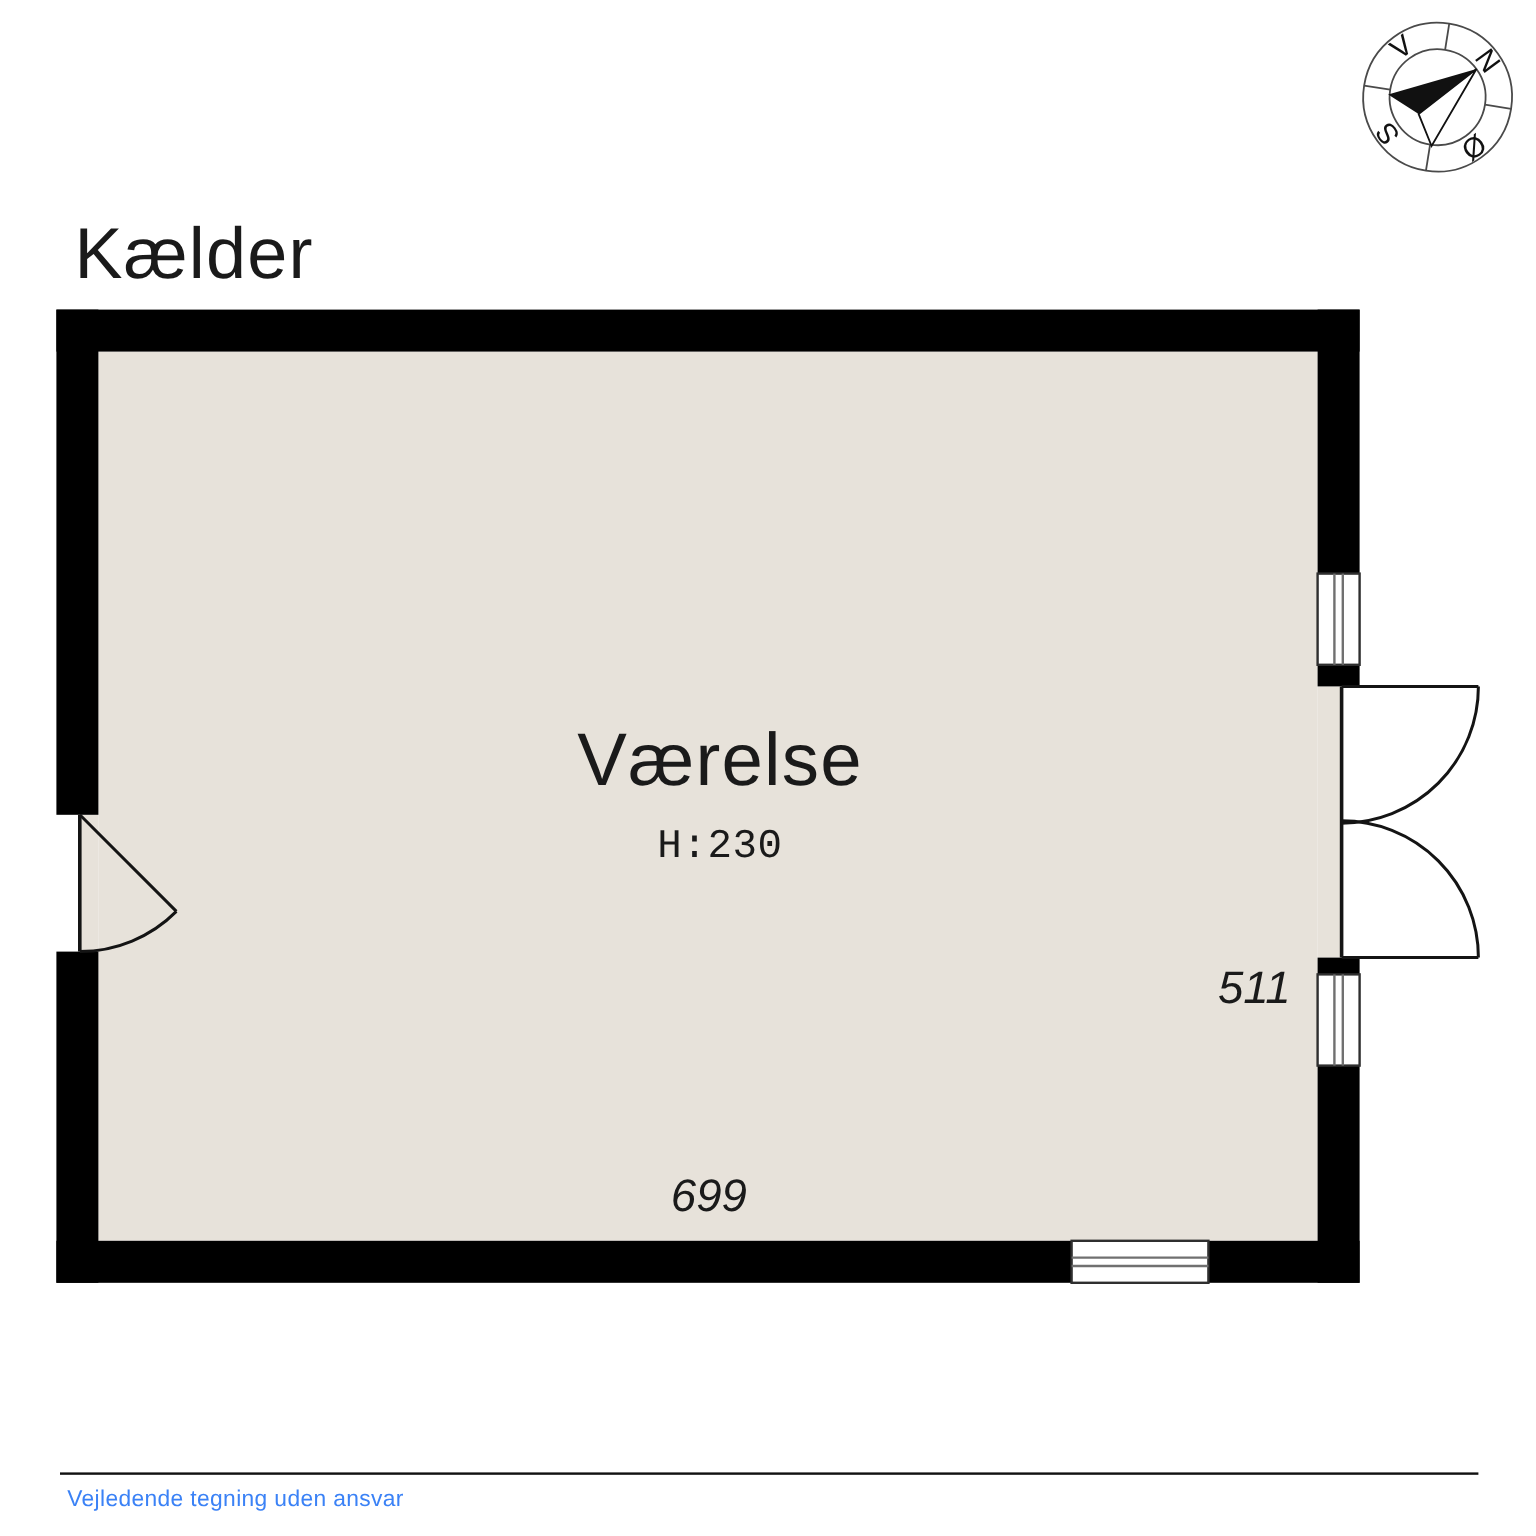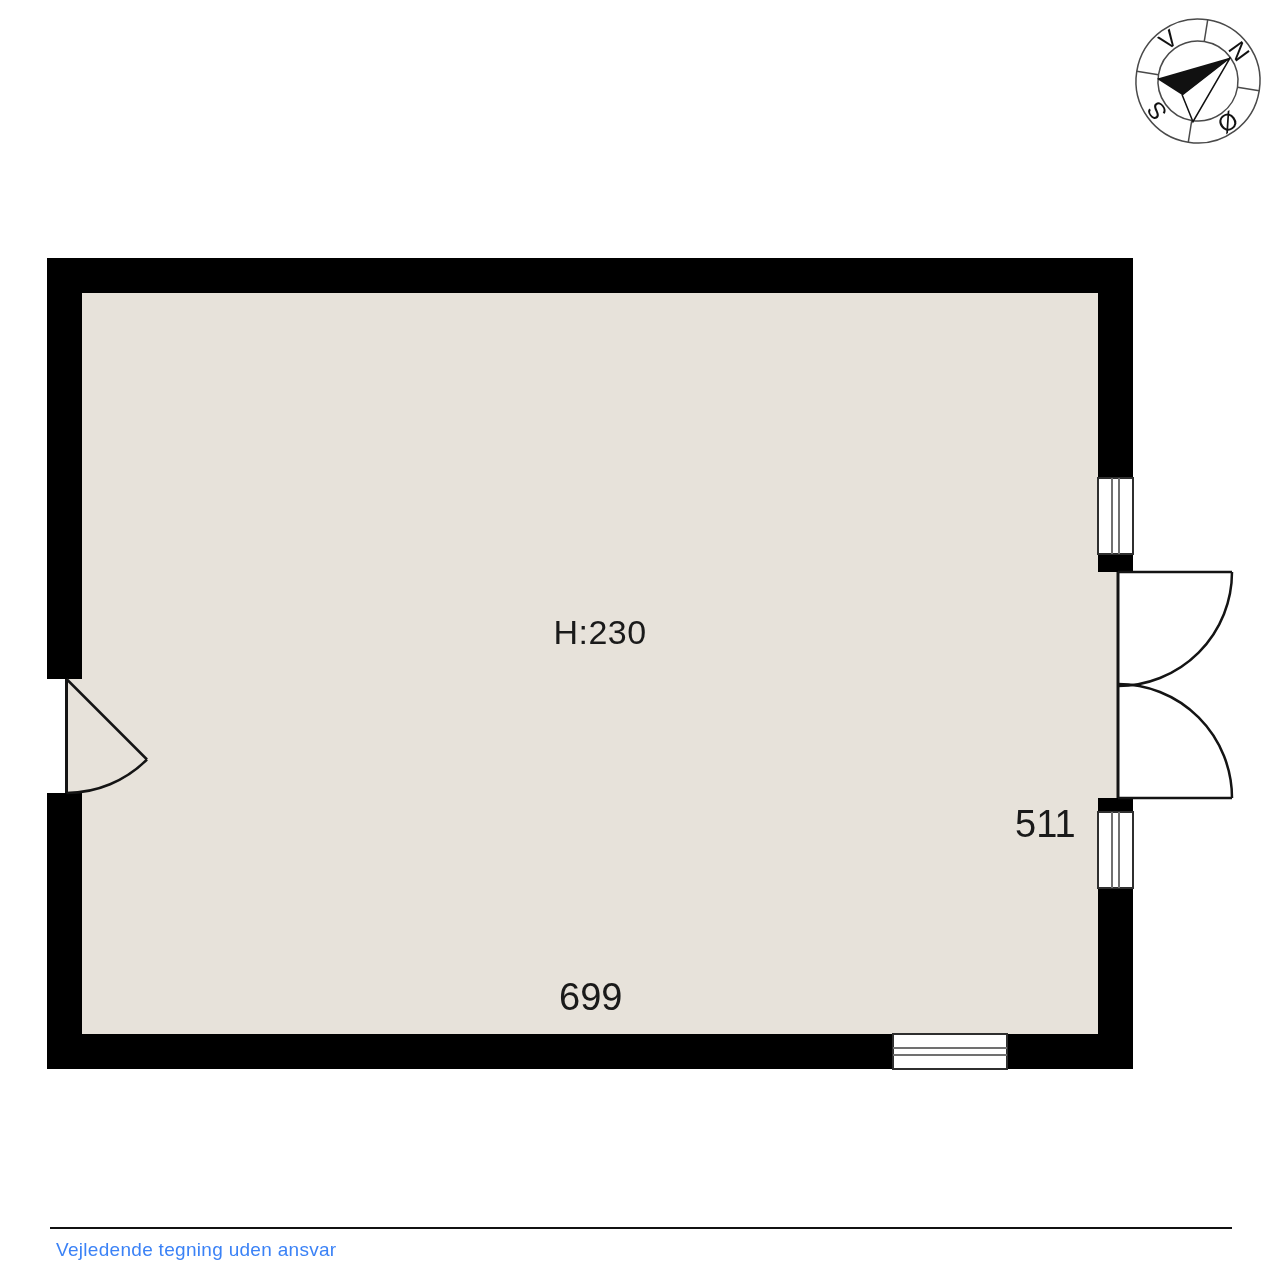--- a/index.html
+++ b/index.html
@@ -19,22 +19,22 @@
   .compass-tick{stroke:#4a4a4a;stroke-width:1.5;}
   .compass-letter{font-size:24px;fill:#111111;text-anchor:middle;dominant-baseline:central;
                   font-family:"Liberation Sans",sans-serif;}
   .needle-filled{fill:#111111;}
   .needle-outline{fill:#ffffff;stroke:#111111;stroke-width:1.5;}
 
   .title{position:absolute;left:62px;top:182px;font-size:60px;letter-spacing:1px;line-height:1;}
   .room-label-group{position:absolute;left:600px;top:603px;transform:translateX(-50%);
                     text-align:center;line-height:1;white-space:nowrap;}
   .room-name{font-size:62px;letter-spacing:1px;}
-  .room-height{font-size:34px;margin-top:12px;letter-spacing:0.5px;}
-  .dim{position:absolute;font-size:38px;line-height:1;}
+  .room-height{font-size:34px;margin-top:24px;letter-spacing:0.5px;font-family:Liberation Mono, monospace;}
+  .dim{position:absolute;font-size:38px;line-height:1;font-style:italic;}
   .dim-depth{left:1015px;top:805px;}
   .dim-width{left:559px;top:978px;text-align:center;}
   .footer-rule{position:absolute;left:50px;top:1227px;width:1182px;height:2px;background:#111111;}
   .footer-text{position:absolute;left:56px;top:1239px;font-size:19px;color:#3b82f6;letter-spacing:0.3px;}
 </style>
 </head>
 <body>
 
 <div class="canvas">
 
@@ -96,22 +96,24 @@
       <line class="compass-tick" x1="0" y1="-40" x2="0" y2="-62" transform="rotate(315)"></line>
       <path class="needle-outline" d="M 0 -40 L 30 28 L 2 21 Z"></path>
       <path class="needle-filled" d="M 0 -40 L -26 32 L 2 21 Z"></path>
       <text class="compass-letter" transform="translate(0,-51)">N</text>
       <text class="compass-letter" transform="translate(51,0) rotate(90)">Ø</text>
       <text class="compass-letter" transform="translate(0,51) rotate(180)">S</text>
       <text class="compass-letter" transform="translate(-51,0) rotate(270)">V</text>
     </g>
   </svg>
 
+  <div class="title">Kælder</div>
 
   <div class="room-label-group">
+    <div class="room-name">Værelse</div>
     <div class="room-height">H:230</div>
   </div>
 
   <div class="dim dim-depth">511</div>
   <div class="dim dim-width">699</div>
 
   <div class="footer-rule"></div>
   <div class="footer-text">Vejledende tegning uden ansvar</div>
 </div>
 

